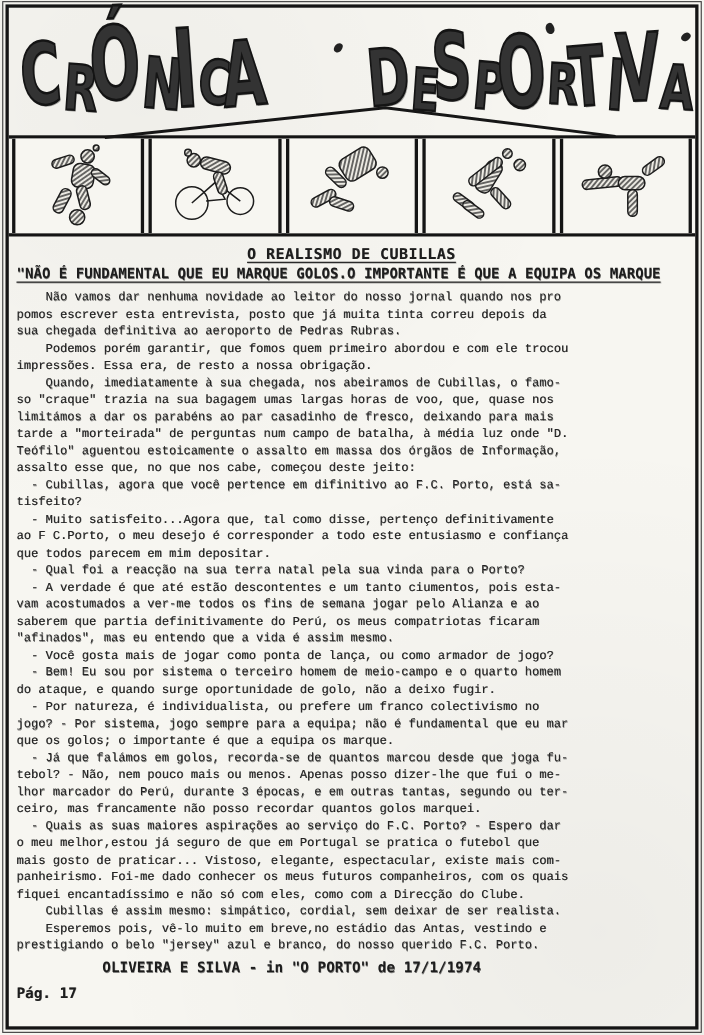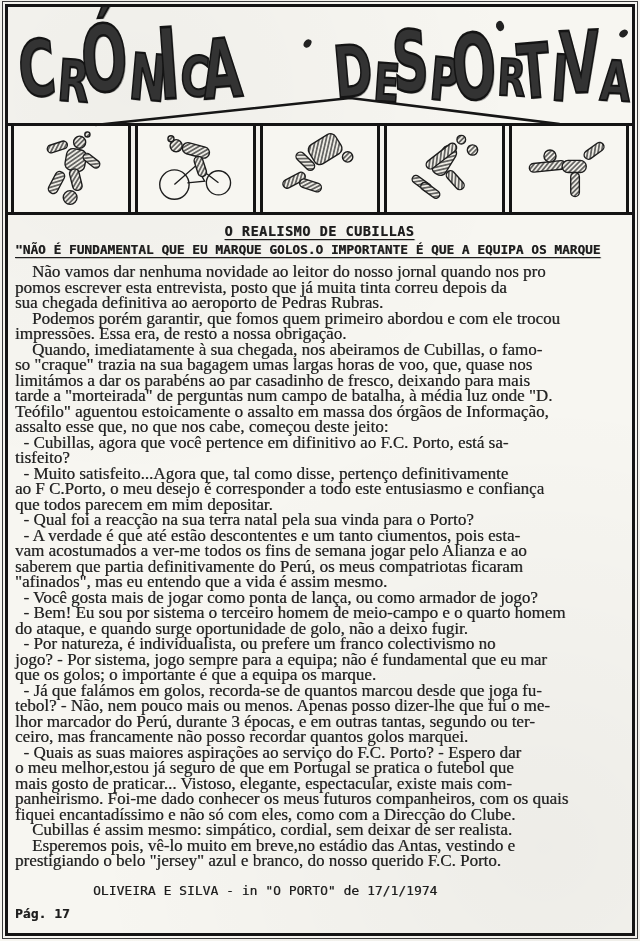--- a/index.html
+++ b/index.html
@@ -60,28 +60,28 @@
     text-shadow:0.4px 0.4px 0.5px rgba(25,25,25,0.6);
   }
   .subhead{
     font-weight:bold;font-size:12.8px;line-height:17px;white-space:nowrap;
     text-decoration:underline;text-underline-offset:3px;text-decoration-thickness:1.4px;
     text-shadow:0.4px 0.4px 0.5px rgba(25,25,25,0.6);
     margin-top:1px;
   }
   .body-text{
     margin:6px 0 0 0;
-    font-family:Liberation Serif, serif;
-    font-size:17px;line-height:15.5px;white-space:pre;
+    font-family:Liberation Mono, monospace;
+    font-size:11px;line-height:15.5px;white-space:pre;
     color:#232323;
     text-shadow:0.45px 0.45px 0.55px rgba(30,30,30,0.55);
   }
   .byline{
-    margin-top:14px;padding-left:78px;
-    font-size:13px;font-weight:normal;
+    margin-top:4px;padding-left:78px;
+    font-size:13px;font-weight:bold;
     text-shadow:0.45px 0.45px 0.55px rgba(30,30,30,0.55);
   }
   .pagenum{
     margin-top:8px;text-align:left;padding-right:44px;
     font-size:13px;font-weight:bold;
     text-shadow:0.45px 0.45px 0.55px rgba(30,30,30,0.55);
   }
 </style>
 </head>
 <body>

